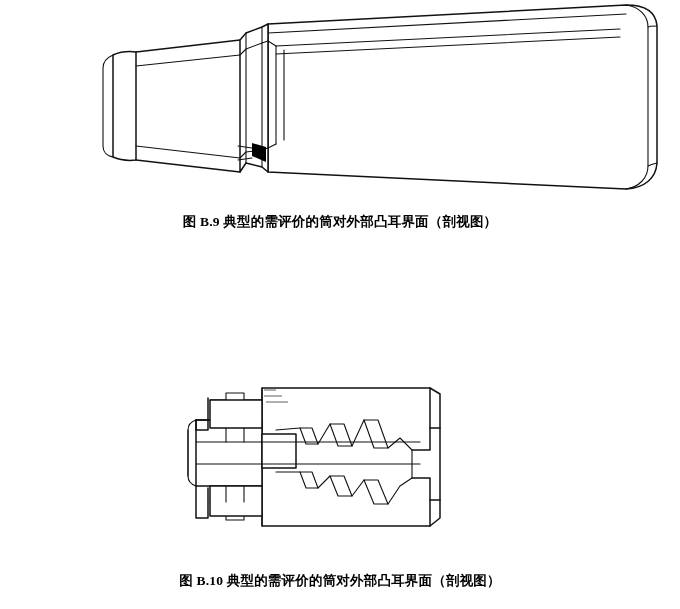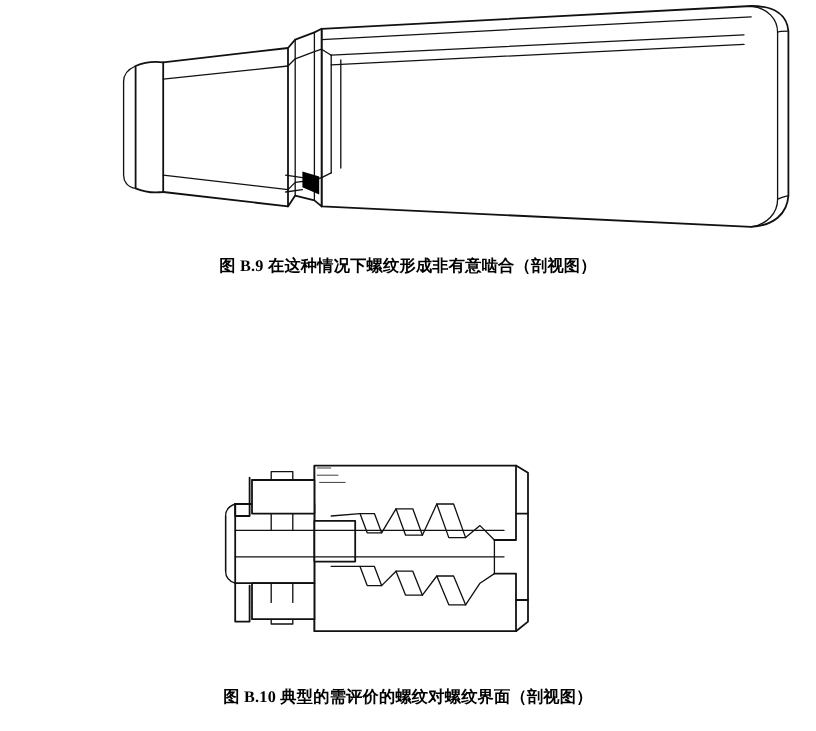--- a/index.html
+++ b/index.html
@@ -139,21 +139,21 @@
         <g class="hatch-line" opacity="0.0"></g>
       </g>
 
       <path class="outline-thin" d="M268,41 L276,46"></path>
       <path class="outline-thin" d="M268,148 L276,144"></path>
       <path class="outline-thin" d="M276,46 L276,144"></path>
       <path class="outline-thin" d="M284,50 L284,140"></path>
     </svg>
   </div>
 
-  <div class="caption caption-b9">图 B.9  在这种情况下螺纹形成非有意啮合（剖视图）</div>
+  <div class="caption caption-b9">图 B.9  典型的需评价的筒对外部凸耳界面（剖视图）</div>
 
 
   <div class="fig-b10">
     <svg width="680" height="200" viewBox="0 0 680 200" xmlns="http://www.w3.org/2000/svg">
 
       <path class="outline fillwhite" d="M262,20
            L430,20
            L440,26
            L440,150
            L430,158
@@ -235,15 +235,15 @@
       <g class="hatch-line">
         <path d="M264,22 L276,22"></path>
         <path d="M264,28 L282,28"></path>
         <path d="M266,34 L288,34"></path>
       </g>
 
       <path class="outline-thin" d="M188,62 L188,108"></path>
     </svg>
   </div>
 
-  <div class="caption caption-b10">图 B.10  典型的需评价的螺纹对螺纹界面（剖视图）</div>
+  <div class="caption caption-b10">图 B.10  典型的需评价的筒对外部凸耳界面（剖视图）</div>
 
 </div>
 
 </body></html>

